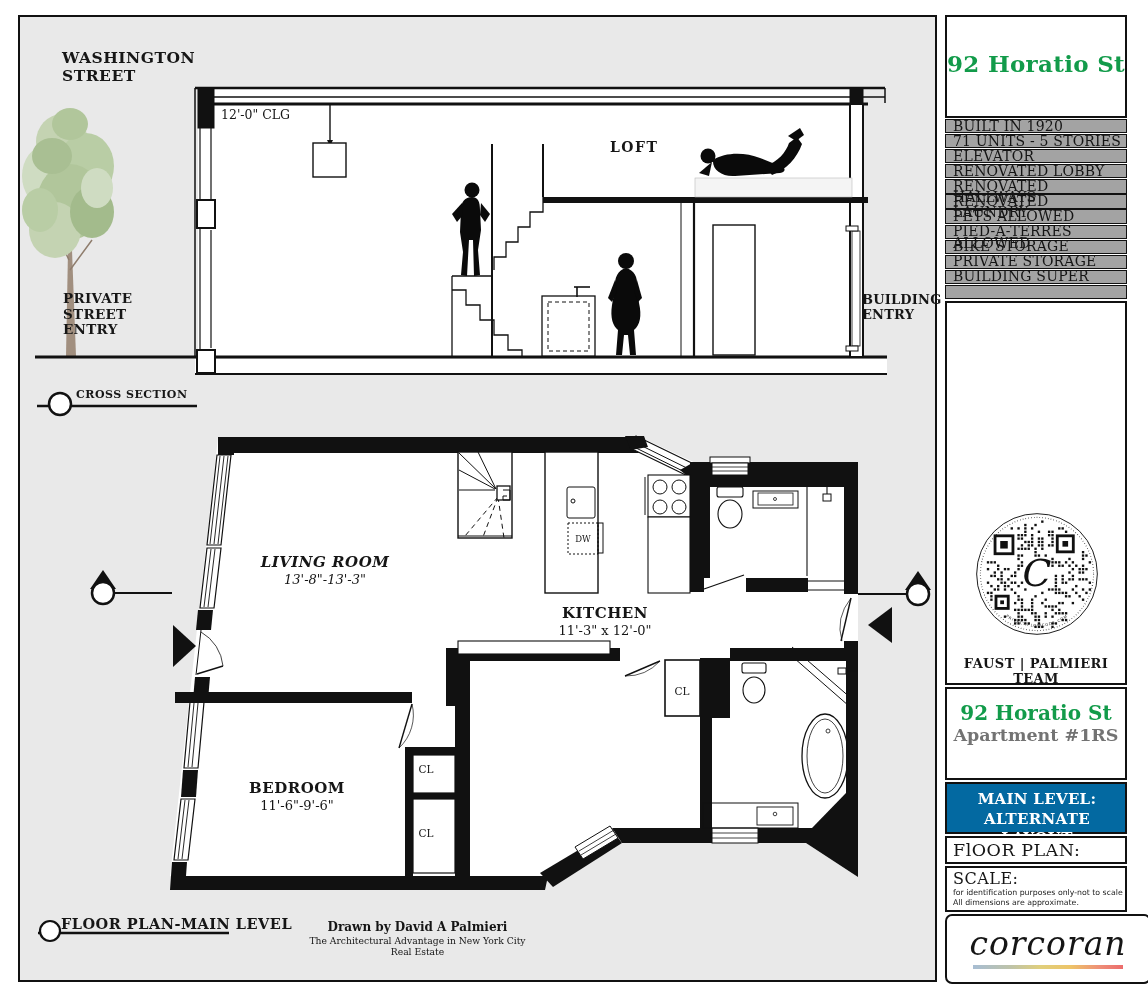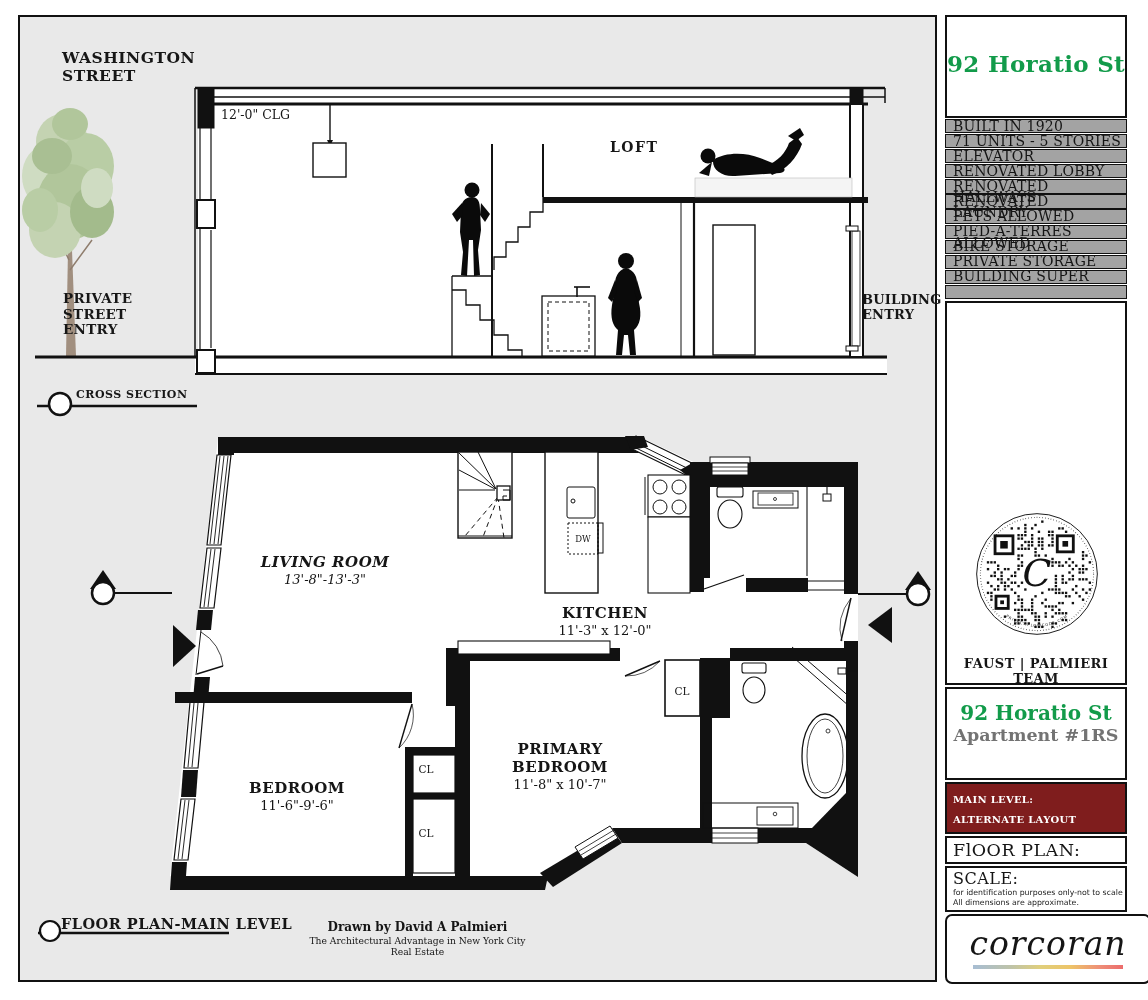--- a/index.html
+++ b/index.html
@@ -38,22 +38,22 @@
   .sb-rows{position:absolute;left:945px;top:119px;width:182px;z-index:4;}
   .frow{box-sizing:border-box;border:1.4px solid #111;background:#a3a3a3;height:14.2px;
         margin-bottom:0.9px;font-size:14px;line-height:11.5px;padding:0.6px 0 0 7px;letter-spacing:.2px;}
   .sb-qr{left:945px;top:301px;width:182px;height:384px;}
   .qr-svg{position:absolute;left:971px;top:508px;width:132px;height:132px;z-index:5;}
   .team{position:absolute;left:947px;top:656px;width:178px;text-align:center;
         font-size:13px;font-weight:bold;letter-spacing:.4px;z-index:5;}
   .sb-addr{left:945px;top:687px;width:182px;height:93px;text-align:center;}
   .sb-addr .a1{margin-top:12px;font-size:20px;font-weight:bold;}
   .sb-addr .a2{font-size:17.5px;font-weight:bold;color:#737373;}
-  .sb-level{left:945px;top:782px;width:182px;height:52px;background:#7f1d1d;color:#fff;
-            font-size:10px;font-weight:bold;line-height:19.5px;padding:6px 4px 0 6px;letter-spacing:.3px;}
+  .sb-level{left:945px;top:782px;width:182px;height:52px;background:#0369a1;color:#fff;
+            font-size:15px;font-weight:bold;line-height:19.5px;padding:6px 4px 0 6px;letter-spacing:.3px;text-align:center;}
   .sb-fp{left:945px;top:836px;width:182px;height:28px;font-size:17.5px;padding:2px 0 0 6px;letter-spacing:.5px;}
   .sb-scale{left:945px;top:866px;width:182px;height:46px;padding:1px 0 0 6px;}
   .sb-scale .st{font-size:16px;letter-spacing:.5px;}
   .sb-scale .sn{font-family:"DejaVu Sans",sans-serif;font-size:7.8px;line-height:9.5px;color:#222;}
   .sb-brand{left:945px;top:914px;width:206px;height:70px;text-align:center;border-radius:7px;}
   .brand{font-size:33px;font-style:italic;letter-spacing:1px;margin-top:8px;}
   .grad{width:150px;height:3.5px;margin:2px auto 0 auto;
         background:linear-gradient(90deg,#a7bdd3 0%,#bec3a9 25%,#e0cf7c 45%,#edc468 65%,#ee8d77 85%,#ec6c6c 100%);}
   .green{color:#129b4a;}
 </style>
@@ -333,24 +333,20 @@
     <div class="nm">LIVING ROOM</div>
     <div class="dm">13'-8"-13'-3"</div>
   </div>
   <div class="room rm-kitchen">
     <div class="nm">KITCHEN</div>
     <div class="dm">11'-3" x 12'-0"</div>
   </div>
   <div class="room rm-bedroom">
     <div class="nm">BEDROOM</div>
     <div class="dm">11'-6"-9'-6"</div>
-  </div>
-  <div class="room rm-primary">
-    <div class="nm">PRIMARY BEDROOM</div>
-    <div class="dm">11'-8" x 10'-7"</div>
   </div>
   <div class="cl cl1">CL</div>
   <div class="cl cl2">CL</div>
   <div class="cl cl3">CL</div>
   <div class="dw">DW</div>
 
   <div class="credit">
     <div class="cn">Drawn by David A Palmieri</div>
     <div class="ct">The Architectural Advantage in New York City Real Estate</div>
   </div>

